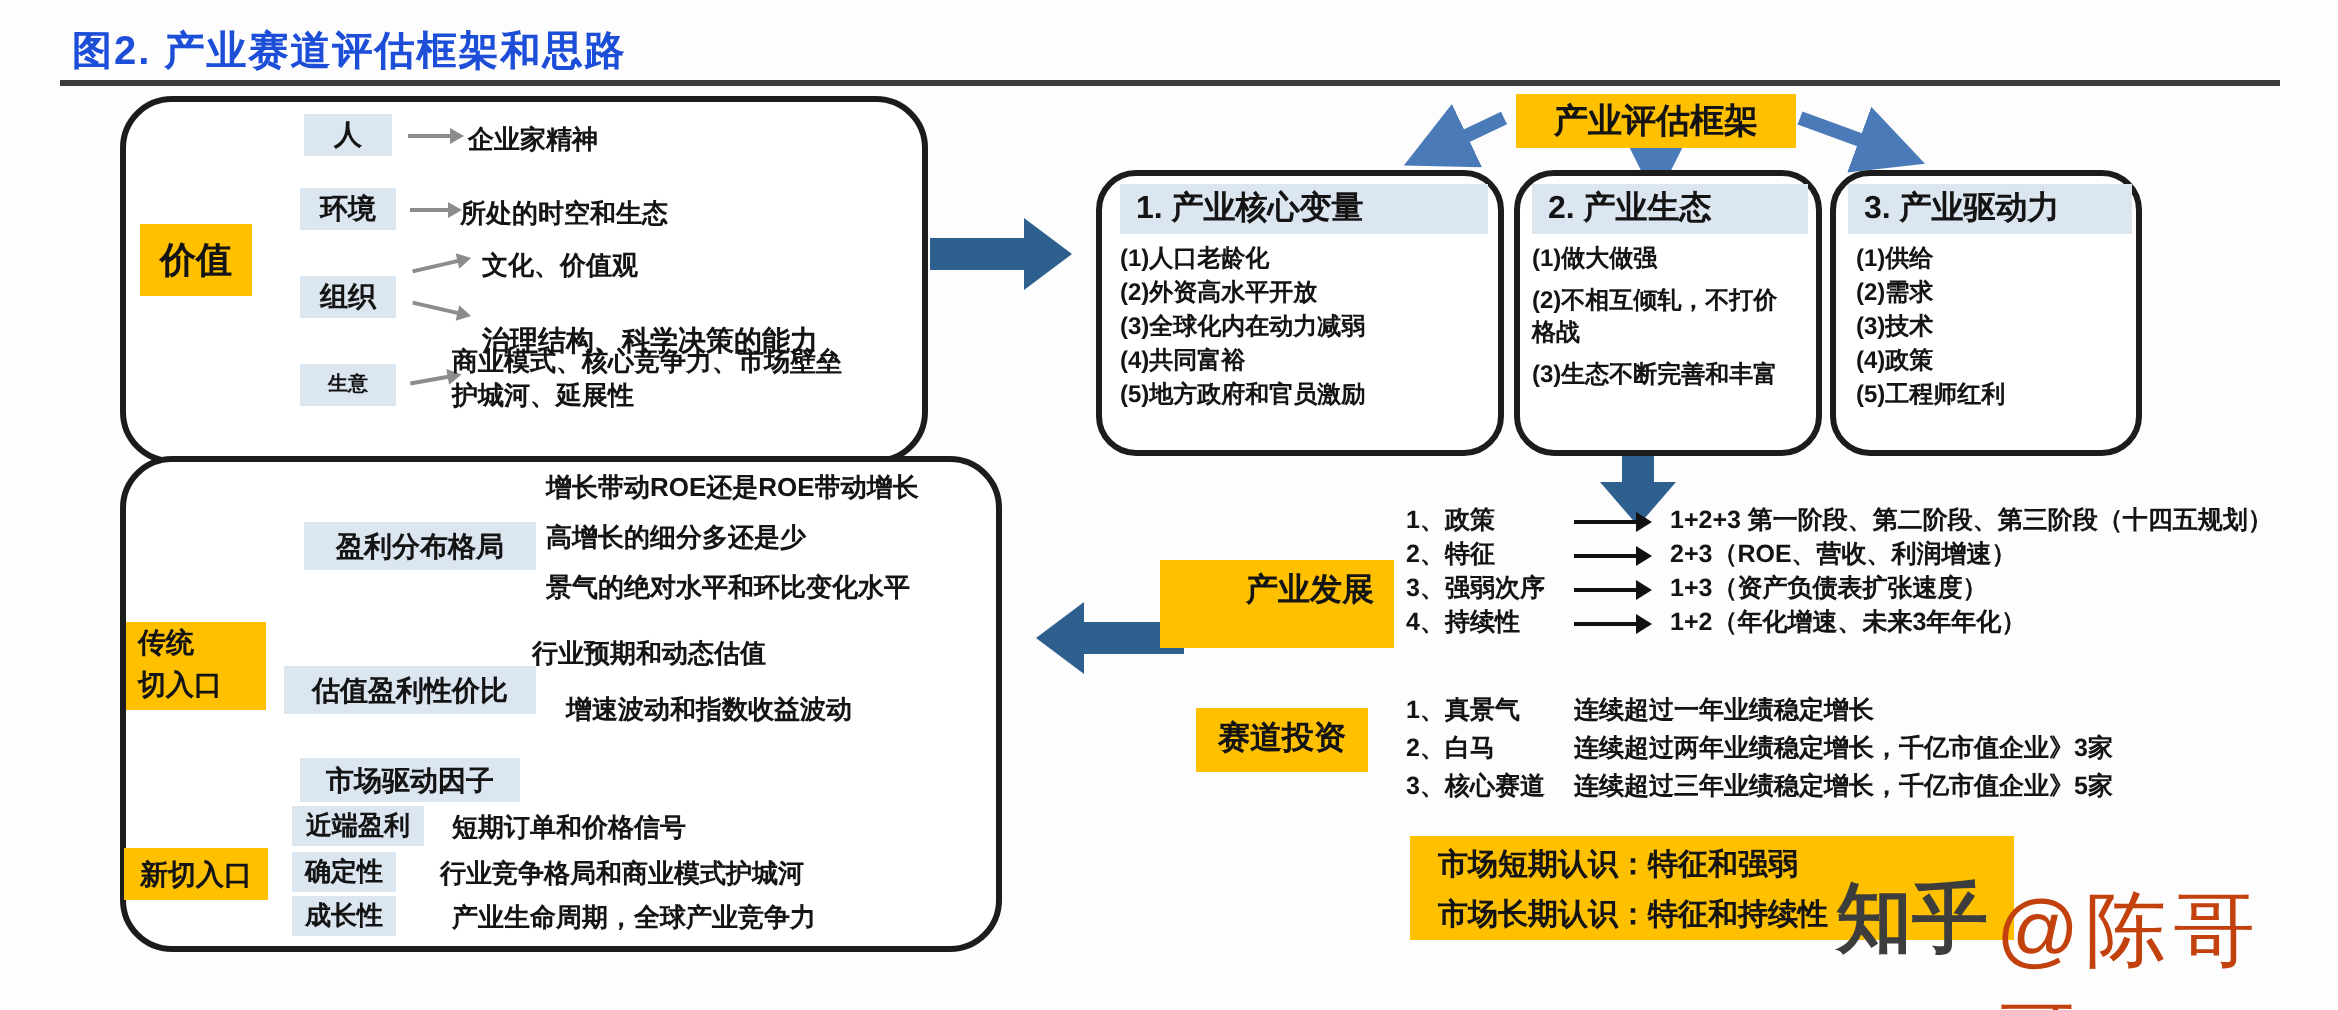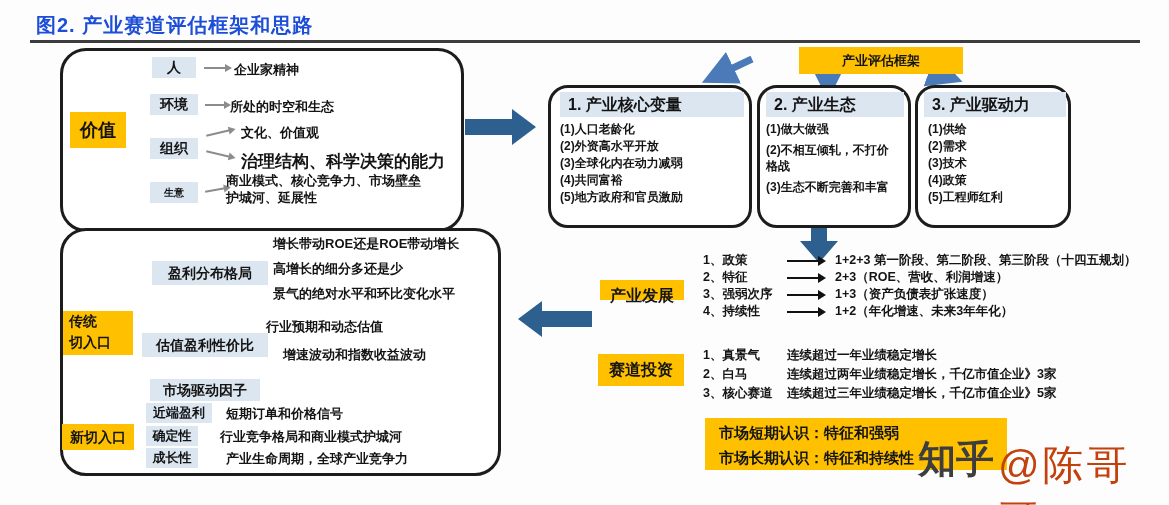--- a/index.html
+++ b/index.html
@@ -88,25 +88,25 @@
 
   <span class="garrow" style="left:204px; top:67px;  width:22px;"></span>
   <span class="garrow" style="left:205px; top:104px; width:20px;"></span>
   <span class="garrow" style="left:206px; top:132px; width:24px; transform:rotate(-13deg);"></span>
   <span class="garrow" style="left:206px; top:153px; width:24px; transform:rotate(13deg);"></span>
   <span class="garrow" style="left:205px; top:189px; width:20px; transform:rotate(-10deg);"></span>
 
   <div class="txt" style="left:234px; top:61px;  font-size:13px;">企业家精神</div>
   <div class="txt" style="left:230px; top:98px;  font-size:13px;">所处的时空和生态</div>
   <div class="txt" style="left:241px; top:124px; font-size:13px;">文化、价值观</div>
-  <div class="txt" style="left:241px; top:150px; font-size:17px;">治理结构、科学决策的能力</div>
+  <div class="txt" style="left:241px; top:162px; font-size:14px;">治理结构、科学决策的能力</div>
   <div class="txt" style="left:226px; top:172px; font-size:13px; line-height:17px;">商业模式、核心竞争力、市场壁垒
 护城河、延展性</div>
 
-  <div class="node yellow" style="left:758px; top:47px; width:164px; height:27px; font-size:13px; line-height:27px;margin-left:41px;">产业评估框架</div>
+  <div class="node yellow" style="left:758px; top:47px; width:140px; height:27px; font-size:17px; line-height:27px;">产业评估框架</div>
 
   <div class="rbox" style="left:548px; top:85px; width:198px; height:137px; border-radius:20px;"></div>
   <div class="hdr lblue" style="left:560px; top:92px; width:176px;">1. 产业核心变量</div>
   <div class="items" style="left:560px; top:121px; width:180px;">
     <div>(1)人口老龄化</div>
     <div>(2)外资高水平开放</div>
     <div>(3)全球化内在动力减弱</div>
     <div>(4)共同富裕</div>
     <div>(5)地方政府和官员激励</div>
   </div>
@@ -122,21 +122,21 @@
   <div class="rbox" style="left:915px; top:85px; width:150px; height:137px; border-radius:20px;"></div>
   <div class="hdr lblue" style="left:924px; top:92px; width:134px;">3. 产业驱动力</div>
   <div class="items" style="left:928px; top:121px; width:128px;">
     <div>(1)供给</div>
     <div>(2)需求</div>
     <div>(3)技术</div>
     <div>(4)政策</div>
     <div>(5)工程师红利</div>
   </div>
 
-  <div class="node yellow" style="left:600px; top:280px; width:84px; height:20px; font-size:16px; line-height:32px;">产业发展</div>
+  <div class="node yellow" style="left:580px; top:280px; width:84px; height:44px; font-size:16px; line-height:32px;padding-left:33px;">产业发展</div>
   <div class="grid-dev">
     <span>1、政策</span>
       <span><span class="harrow-inline"></span></span>
       <span>1+2+3 第一阶段、第二阶段、第三阶段（十四五规划）</span>
     <span>2、特征</span>
       <span><span class="harrow-inline"></span></span>
       <span>2+3（ROE、营收、利润增速）</span>
     <span>3、强弱次序</span>
       <span><span class="harrow-inline"></span></span>
       <span>1+3（资产负债表扩张速度）</span>

